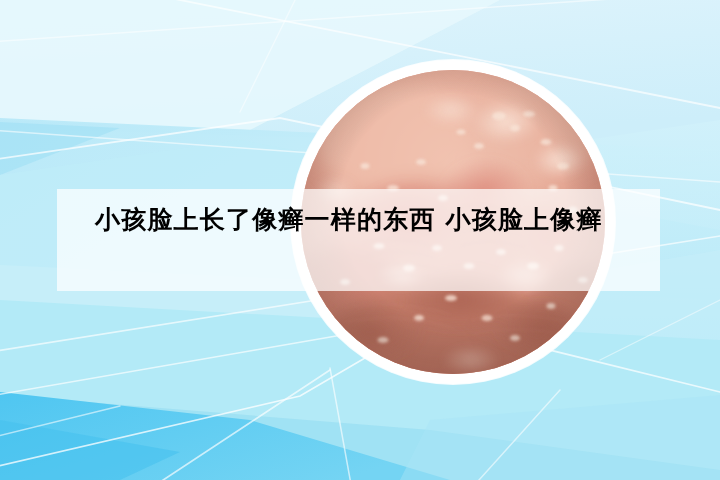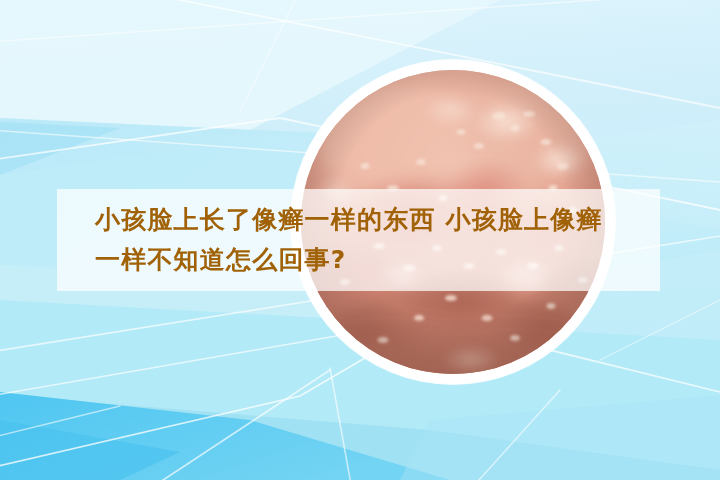--- a/index.html
+++ b/index.html
@@ -69,21 +69,21 @@
     position: absolute;
     left: 95px;
     top: 200px;
     width: 560px;
     z-index: 5;
   }
   .title-line {
     font-family: "DejaVu Sans", "Liberation Sans", sans-serif;
     font-size: 25px;
     font-weight: bold;
-    color: #a16207;
+    color: #000000;
     letter-spacing: 1.2px;
     line-height: 40px;
     white-space: nowrap;
   }
 </style>
 </head>
 <body>
 
 <div id="canvas">
 
@@ -265,16 +265,15 @@
         </radialGradient>
         <rect x="0" y="0" width="304" height="304" fill="url(#vig)"></rect>
       </svg>
     </div>
   </div>
 
   <div class="caption-band"></div>
 
   <div class="title-block">
     <div class="title-line">小孩脸上长了像癣一样的东西 小孩脸上像癣</div>
-    <div class="title-line">一样不知道怎么回事?</div>
   </div>
 
 </div>
 
 </body></html>

